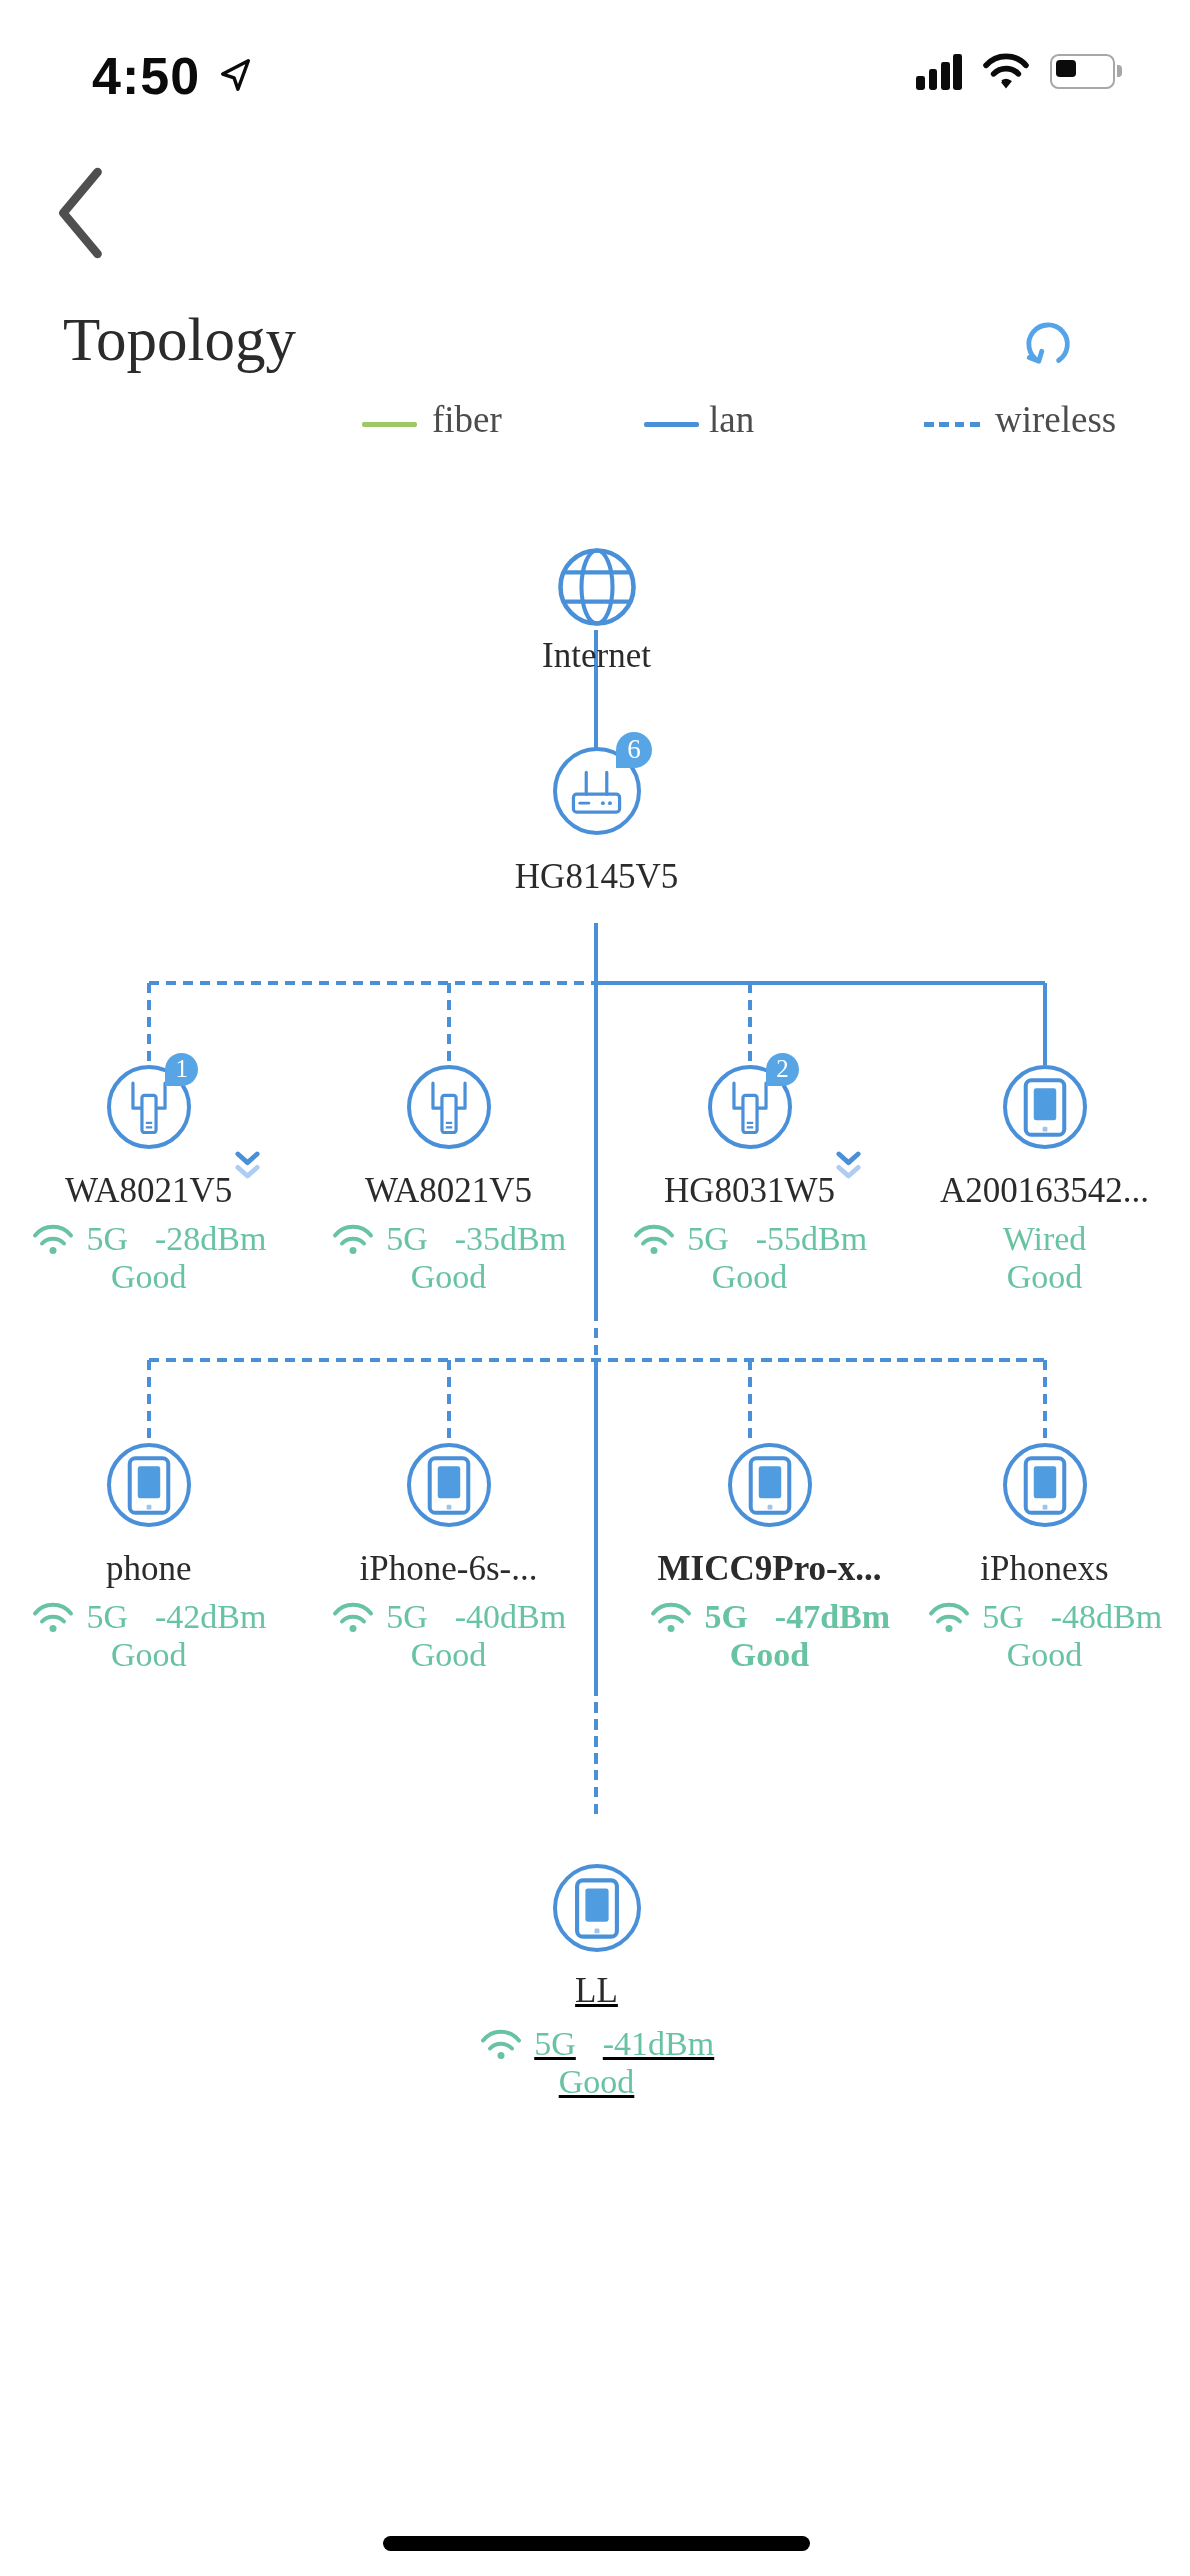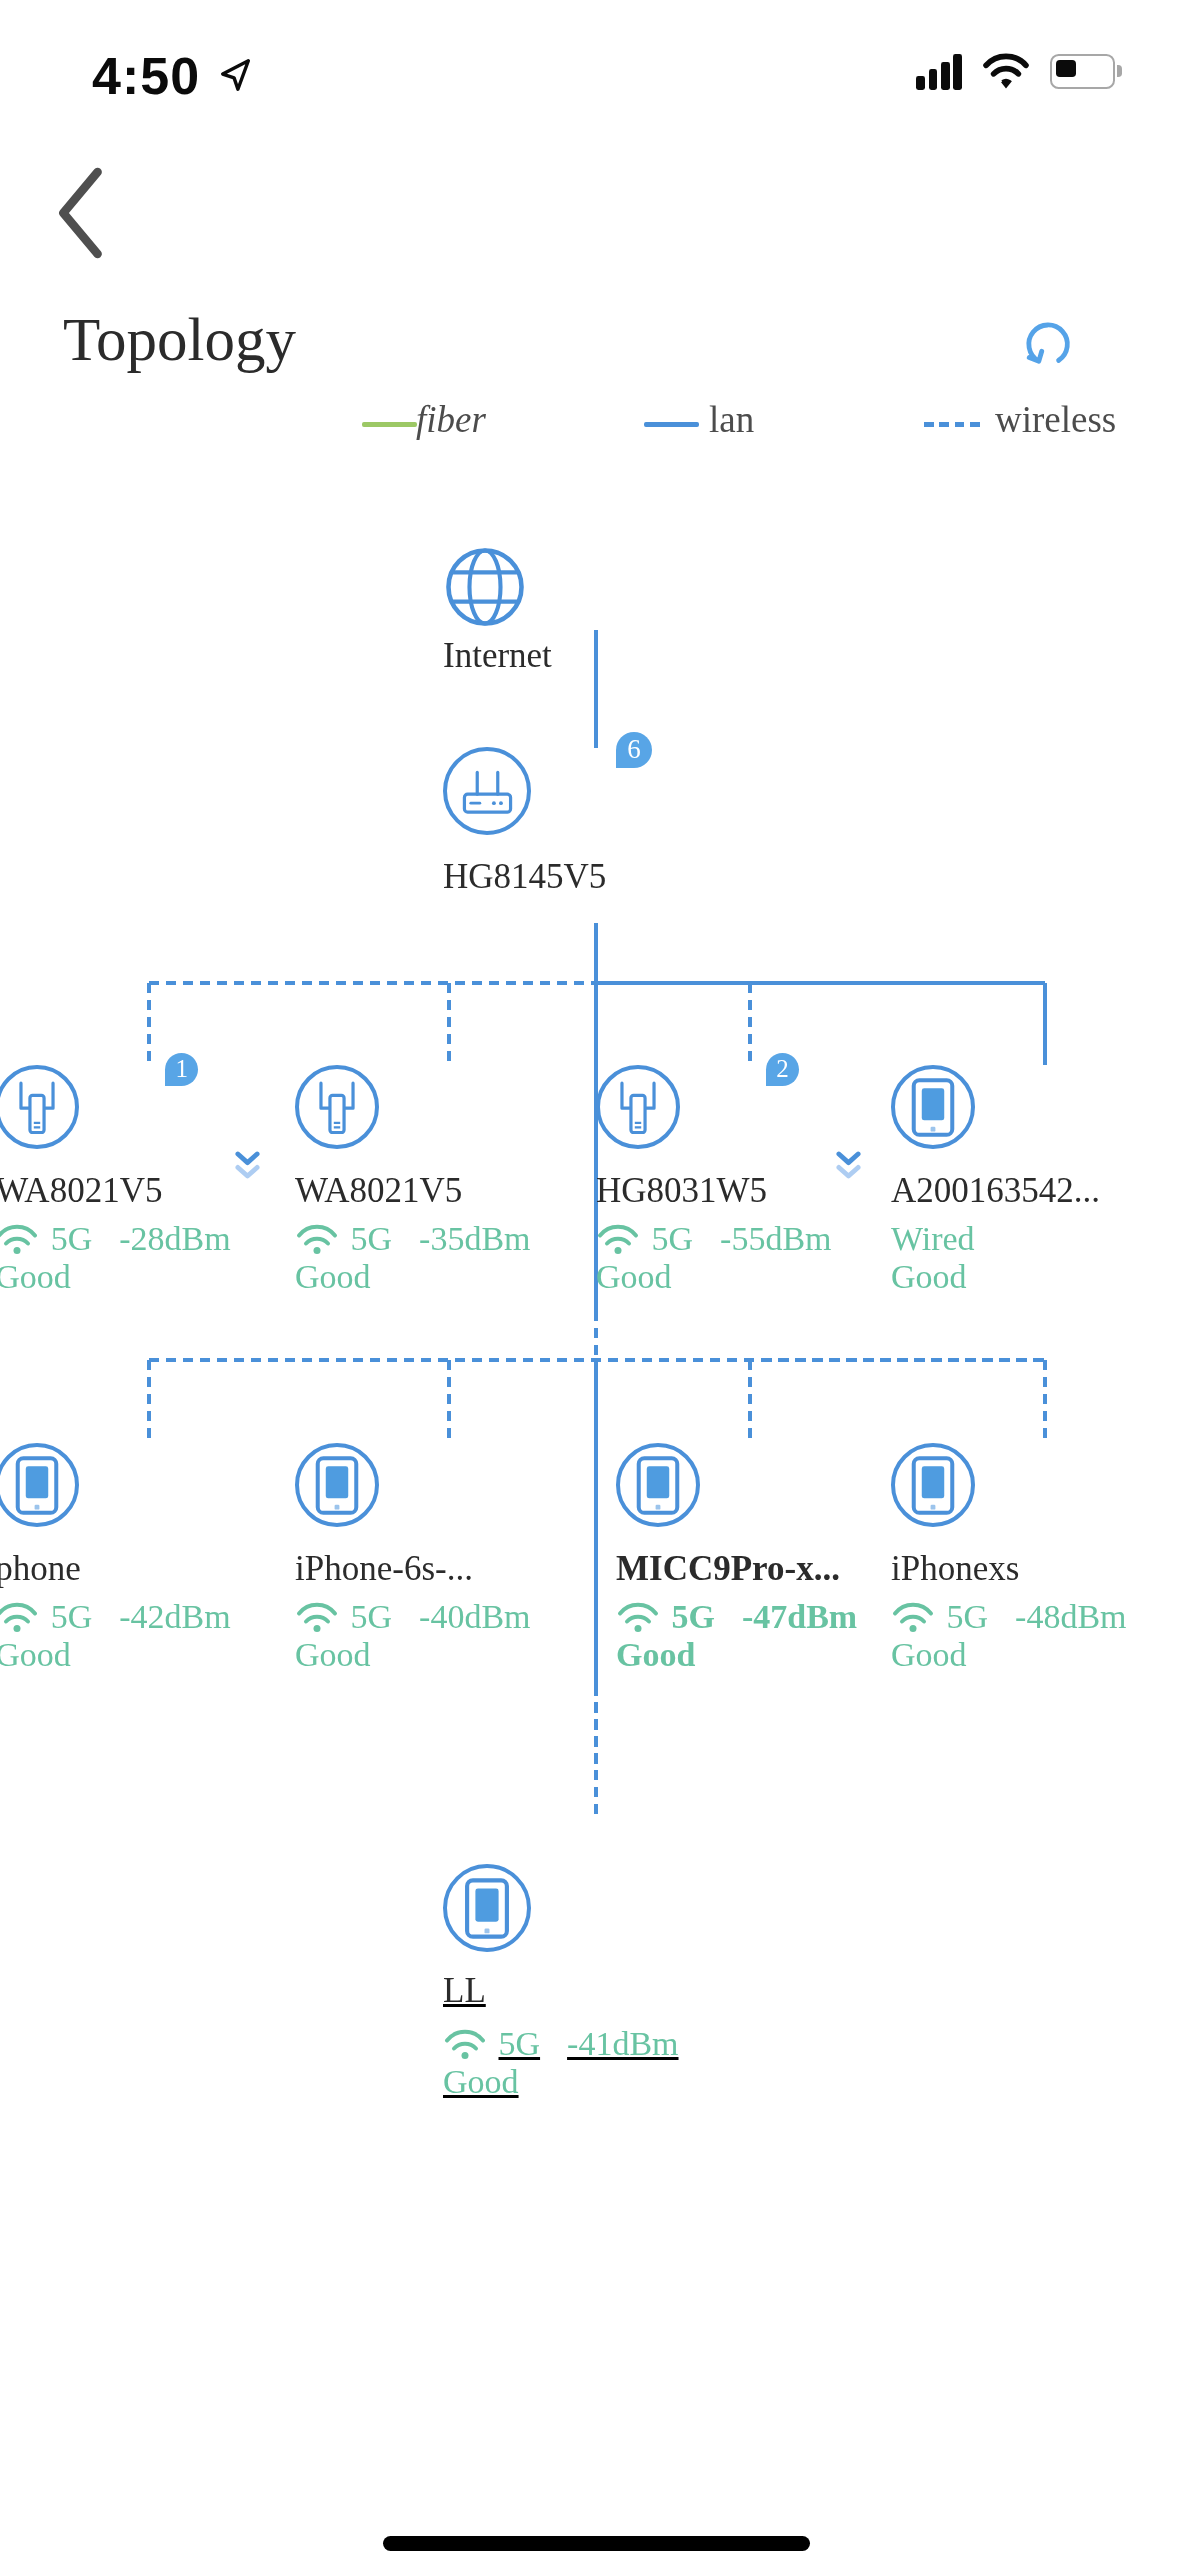--- a/index.html
+++ b/index.html
@@ -29,21 +29,21 @@
 
   
   .hline{position:absolute;height:3.8px;background:#4a90d9;}
   .vline{position:absolute;width:3.8px;background:#4a90d9;}
   .hdash{position:absolute;height:3.8px;
          background:repeating-linear-gradient(90deg,#4a90d9 0 10.5px,transparent 10.5px 17px);}
   .vdash{position:absolute;width:3.8px;
          background:repeating-linear-gradient(180deg,#4a90d9 0 10.5px,transparent 10.5px 17px);}
 
   
-  .node{position:absolute;width:307px;display:flex;flex-direction:column;}
+  .node{position:absolute;width:307px;display:flex;flex-direction:column;align-items:center;}
   .circle{width:84px;height:84px;border:4.8px solid #4a90d9;border-radius:50%;background:#fff;
           display:flex;align-items:center;justify-content:center;box-sizing:border-box;position:relative;z-index:2;}
   .circle.big{width:88px;height:88px;}
   .label{margin-top:21px;font-size:35px;color:#2b2b2b;line-height:42px;white-space:nowrap;}
   .sig{margin-top:7.7px;display:flex;align-items:center;font-size:34px;color:#68c3a2;line-height:38px;}
   .sig .strength{margin-left:27px;}
   .sig svg{margin-right:11.5px;}
   .good{font-size:34px;color:#68c3a2;line-height:38px;}
   .badge{position:absolute;left:170px;top:-12.5px;width:33px;height:33px;background:#58a5e6;
          border-radius:50% 50% 50% 0;color:#fff;font-size:25px;display:flex;align-items:center;
@@ -78,21 +78,21 @@
 
 <svg class="back" width="59" height="96" viewBox="0 0 62 100">
   <path d="M50 7 L14 50 L50 93" fill="none" stroke="#4f4f4f" stroke-width="9" stroke-linecap="round" stroke-linejoin="round"></path>
 </svg>
 <div class="title">Topology</div>
 <svg class="refresh" width="52" height="52" viewBox="0 0 54 54">
   <path d="M17 44.5 A20 20 0 1 1 38 44 M17.5 44.8 L7.5 41 M17.5 44.8 L20.5 34.5" fill="none" stroke="#55a3e8" stroke-width="5" stroke-linecap="round" stroke-linejoin="round"></path>
 </svg>
 
 <div class="leg-line" style="left:362px;background:#9cc865;"></div>
-<div class="leg-text" style="left:416px;font-style:italic;">fiber</div>
+<div class="leg-text" style="left:432px;">fiber</div>
 <div class="leg-line" style="left:644px;background:#4a90d9;"></div>
 <div class="leg-text" style="left:709px;">lan</div>
 <div class="leg-dash" style="left:924px;"></div>
 <div class="leg-text" style="left:995px;text-align:center;">wireless</div>
 
 <div class="vline" style="left:594px;top:630px;height:118px;"></div>
 <div class="vline" style="left:594px;top:923px;height:388px;"></div>
 <div class="vdash" style="left:594px;top:1311px;height:49px;"></div>
 <div class="vline" style="left:594px;top:1360px;height:325px;"></div>
 <div class="vdash" style="left:594px;top:1685px;height:132px;"></div>

